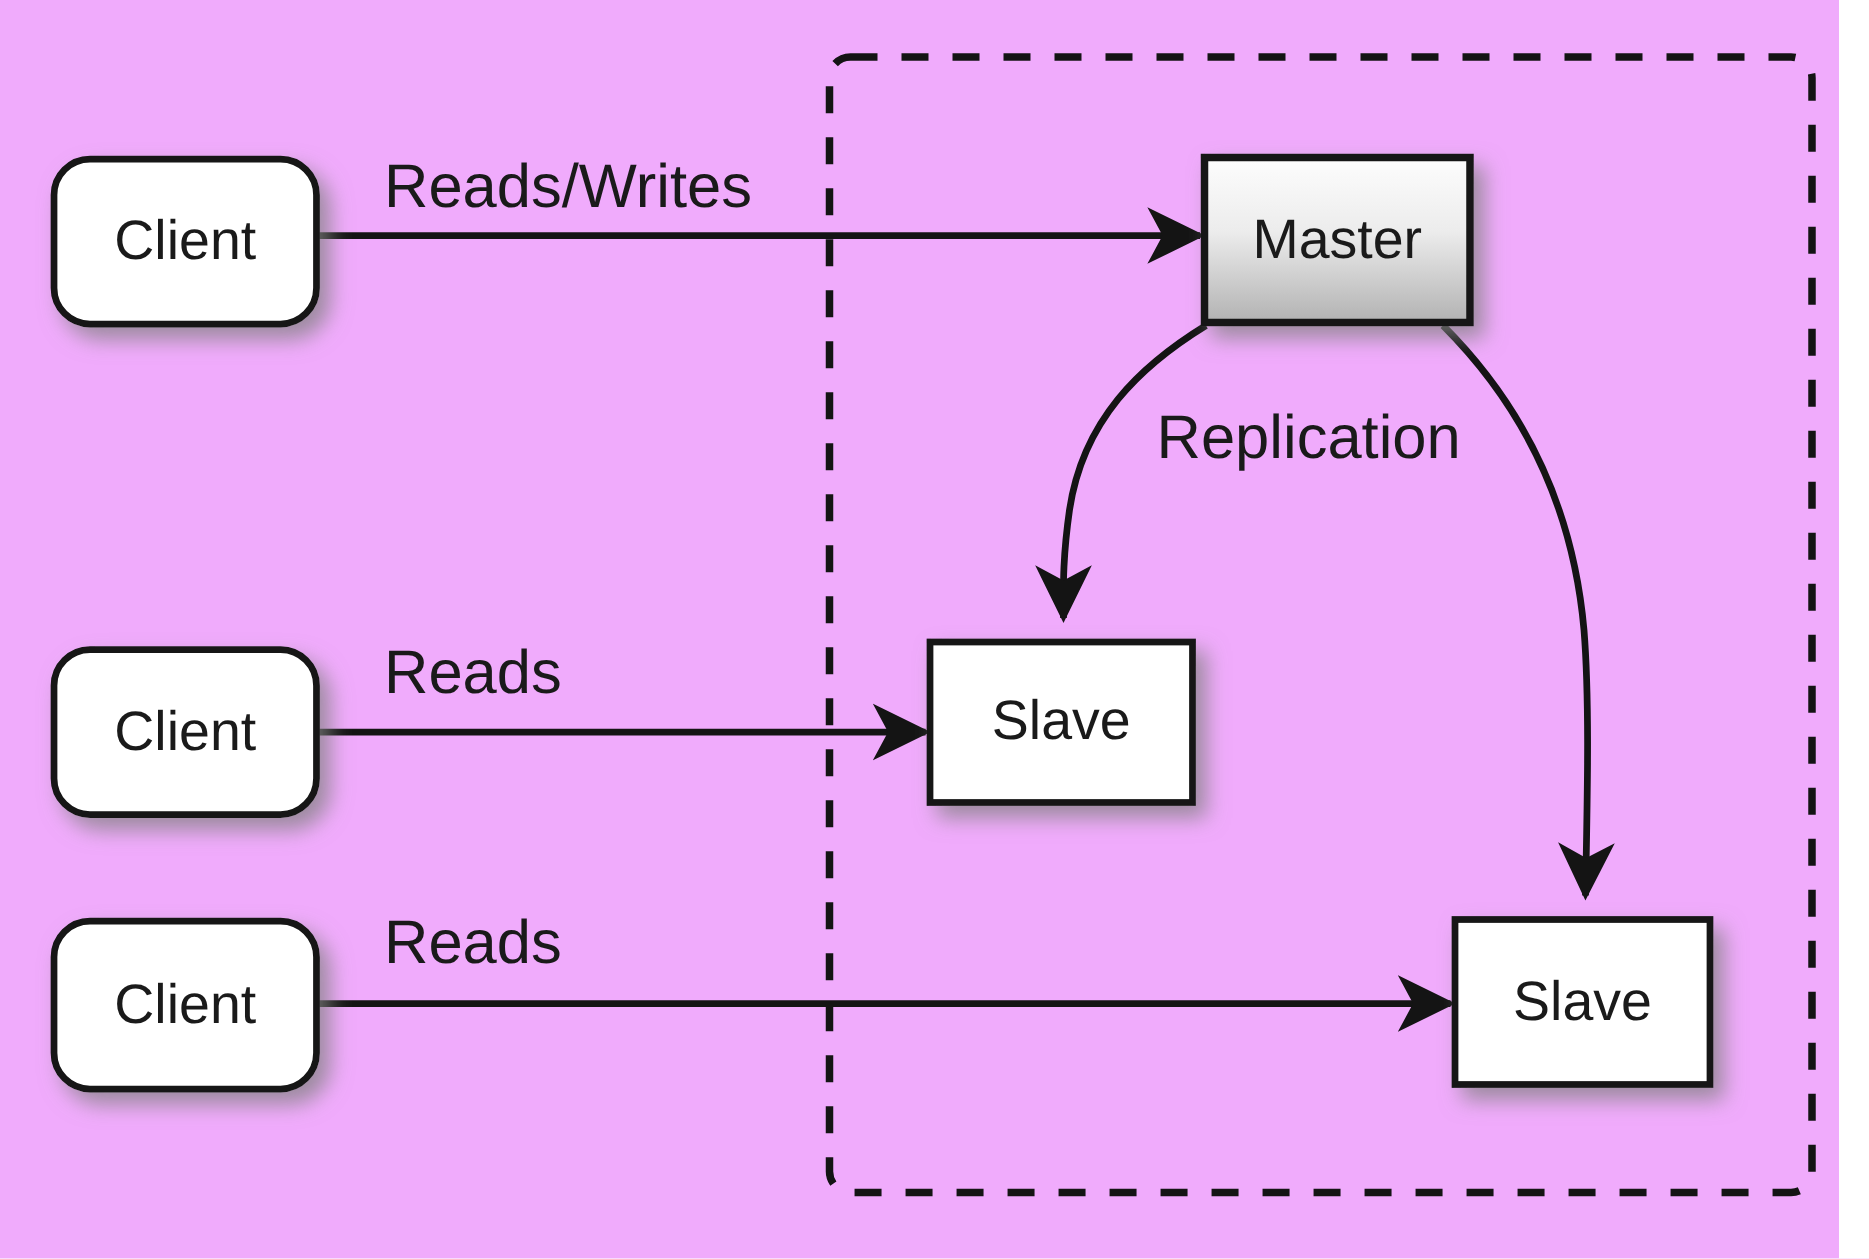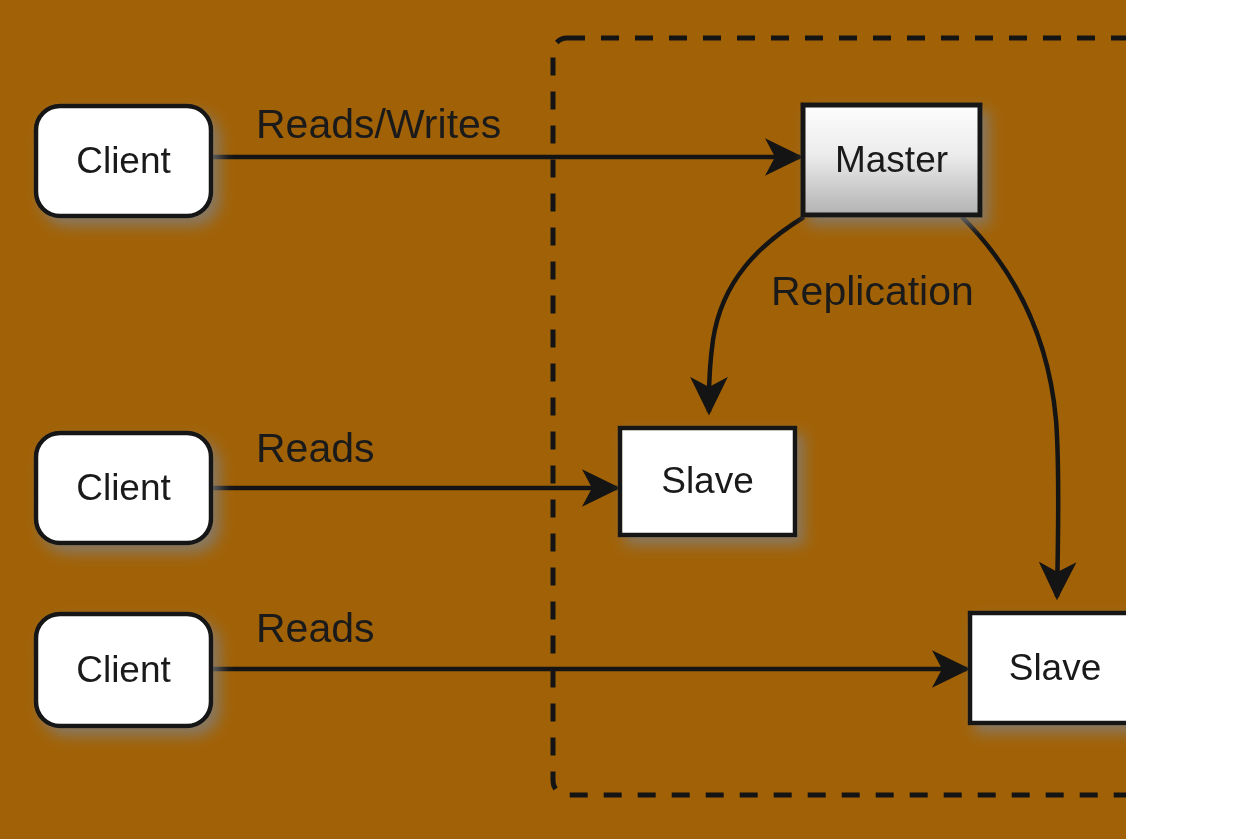--- a/index.html
+++ b/index.html
@@ -5,23 +5,23 @@
   html, body {
     margin: 0;
     padding: 0;
     background: #ffffff;
   }
   body {
     font-family: "Liberation Sans", sans-serif;
   }
   #canvas {
     position: relative;
-    width: 1126px;
+    width: 1226px;
     height: 839px;
-    background: #a16207;
+    background: #f0abfc;
     overflow: hidden;
   }
   #diagram-svg {
     position: absolute;
     left: 0;
     top: 0;
     width: 1246px;
     height: 839px;
   }
   .node-label {

